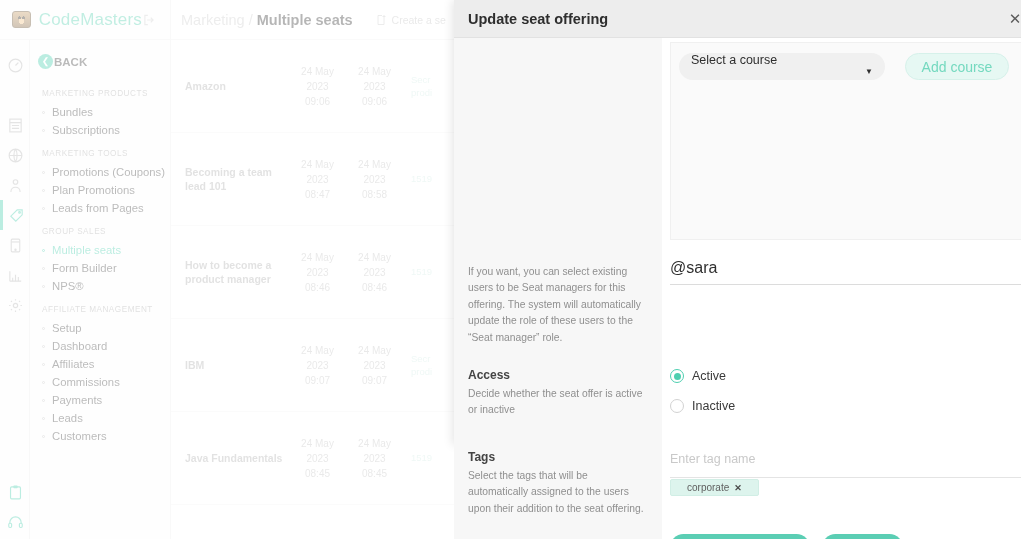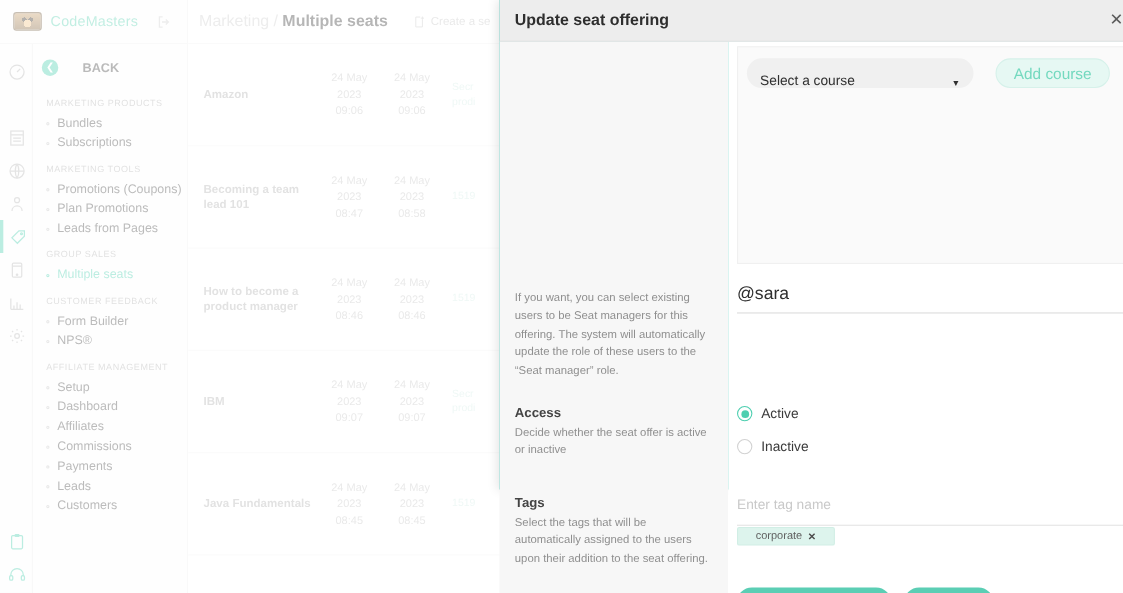--- a/index.html
+++ b/index.html
@@ -37,37 +37,37 @@
   }
   .brand-logo {
     width: 26px; height: 17px; margin-left: 12px; border-radius: 3px;
     background:
       radial-gradient(circle at 50% 62%, #f2c48a 0 22%, transparent 23%),
       radial-gradient(circle at 38% 40%, #3c3329 0 12%, transparent 13%),
       radial-gradient(circle at 62% 40%, #3c3329 0 12%, transparent 13%),
       linear-gradient(#c9a06a, #8a6a44);
     border: 1px solid #6e5739;
   }
-  .brand-name { margin-left: 8px; font-size: 13px; color: #5ed2b4; letter-spacing: .2px; }
+  .brand-name { margin-left: 8px; font-size: 17px; color: #5ed2b4; letter-spacing: .2px; }
   .logout-ic { margin-left: auto; margin-right: 14px; color: #cfcfcf; }
   .logout-ic svg { width: 14px; height: 14px; display: block; }
 
   
   .sidenav {
     position: absolute; left: 30px; top: 40px; width: 141px; bottom: 0;
     background: #fdfdfd; border-right: 1px solid #efefef;
     padding-top: 12px; overflow: hidden;
   }
   .back-row { display: flex; align-items: center; padding: 2px 0 10px 8px; }
   .back-circle {
     width: 15px; height: 15px; border-radius: 50%; background: #4ecfb0;
     color: #fff; font-size: 9px; display: flex; align-items: center;
     justify-content: center; line-height: 1;
   }
-  .back-label { margin-left: 22px; font-size: 11.5px; font-weight: bold; color: #4a4a4a; }
+  .back-label { margin-left: 1px; font-size: 11.5px; font-weight: bold; color: #4a4a4a; }
   .nav-group-title {
     font-size: 8.2px; letter-spacing: .5px; color: #b0b0b0;
     padding: 10px 0 5px 12px; text-transform: uppercase;
   }
   .nav-item {
     display: flex; align-items: center; font-size: 11.3px; color: #4d4d4d;
     padding: 3px 0 3px 12px;
   }
   .nav-item .dot {
     width: 3px; height: 3px; border: 1px solid #c4c4c4; border-radius: 50%;
@@ -133,21 +133,21 @@
   .col-right { position: absolute; left: 208px; top: 0; right: 0; bottom: 0; background: #fff; }
 
   
   .course-panel {
     position: absolute; left: 8px; top: 4px; right: 8px; height: 198px;
     background: #fafafa; border: 1px solid #f0f0f0; overflow: hidden;
   }
   .course-row { display: flex; align-items: center; padding: 10px 8px 0 8px; }
   .course-select {
     width: 206px; height: 27px; background: #f0f0f0; border-radius: 14px;
-    display: flex; align-items: flex-end; padding: 0 12px; font-size: 12.5px; color: #2f2f2f;
+    display: flex; align-items: flex-start; padding: 0 12px; font-size: 12.5px; color: #2f2f2f; flex-direction: column;
   }
   .caret { margin-left: auto; font-size: 8px; color: #2f2f2f; }
   .add-course {
     margin-left: 20px; width: 104px; height: 27px; border-radius: 14px;
     background: #e6f8f3; border: 1px solid #d6f1ea; color: #74d9bf;
     font-size: 14px; display: flex; align-items: center; justify-content: center;
   }
   .panel-sb {
     position: absolute; right: 1px; top: 1px; width: 5px; height: 150px;
     background: #e0e0e0; border-radius: 3px;
@@ -305,21 +305,20 @@
           </div>
           <div class="nav-item">
             <span class="dot"></span>
             <span>Leads from Pages</span>
           </div>
           <div class="nav-group-title">GROUP SALES</div>
           <div class="nav-item sel">
             <span class="dot"></span>
             <span>Multiple seats</span>
           </div>
-          <div class="nav-group-title">CUSTOMER FEEDBACK</div>
           <div class="nav-item">
             <span class="dot"></span>
             <span>Form Builder</span>
           </div>
           <div class="nav-item">
             <span class="dot"></span>
             <span>NPS®</span>
           </div>
           <div class="nav-group-title">AFFILIATE MANAGEMENT</div>
           <div class="nav-item">

